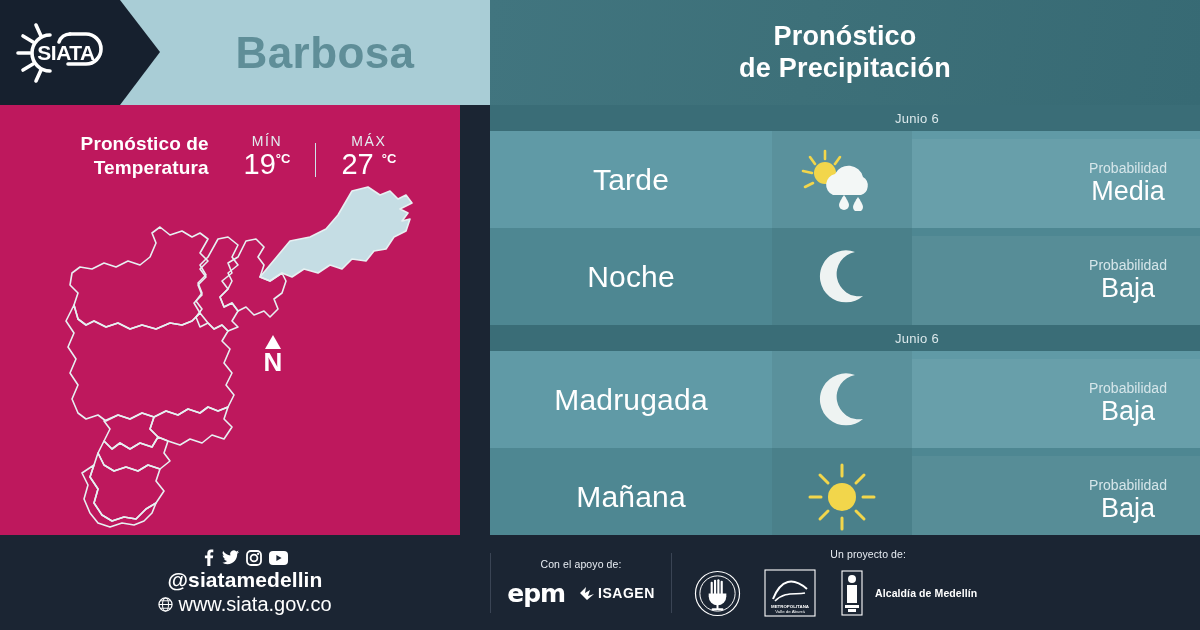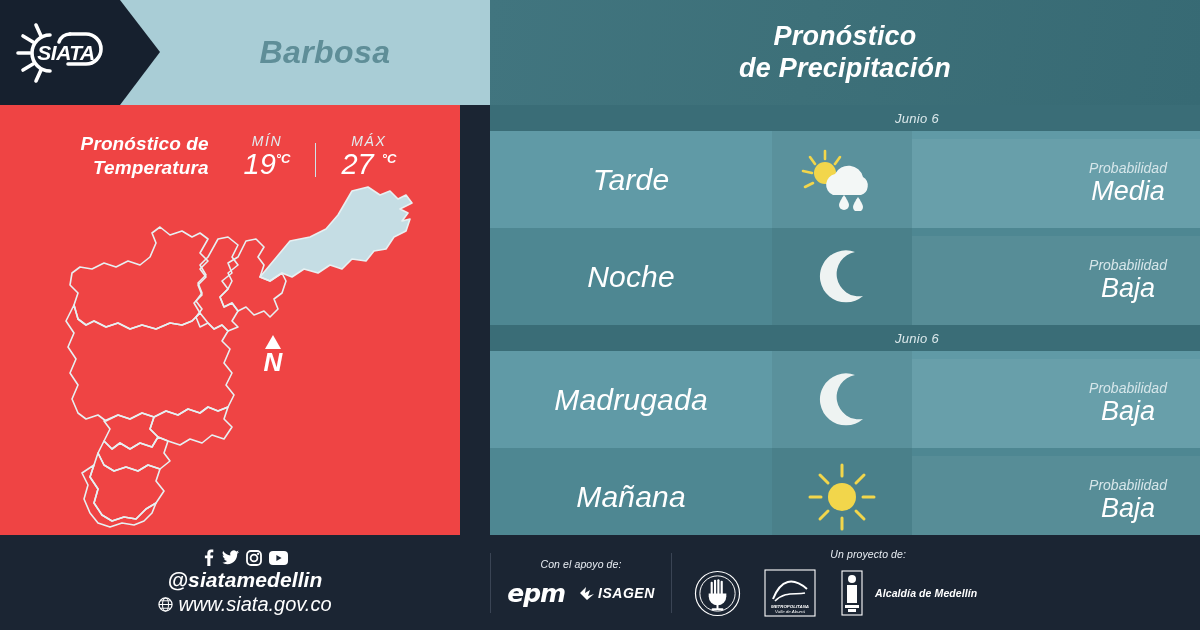--- a/index.html
+++ b/index.html
@@ -1,55 +1,55 @@
 <!DOCTYPE html>
 <html><head>
 <meta charset="utf-8">
 <style>
   * { margin:0; padding:0; box-sizing:border-box; }
   html,body { width:1200px; height:630px; overflow:hidden; }
   body {
     font-family:"Liberation Sans", sans-serif;
     background:#1b2533;
   }
-  #root { position:relative; width:1200px; height:630px;font-style:italic; }
+  #root { position:relative; width:1200px; height:630px; }
 
   
   .hdr-left {
     position:absolute; left:0; top:0; width:490px; height:105px;
     background:#a9cdd6;
   }
   .logo-badge {
     position:absolute; left:0; top:0; width:160px; height:105px;
     background:#16202e;
     clip-path:polygon(0 0, 120px 0, 160px 52px, 120px 105px, 0 105px);
     display:flex; align-items:center; justify-content:flex-start;
     padding-left:12px;
   }
   .siata-logo { width:112px; height:68px; display:block; }
   .city-name {
     position:absolute; left:160px; top:0; width:330px; height:105px;
     display:flex; align-items:center; justify-content:center;
-    font-size:32px; font-weight:bold; color:#5f8e98;
+    font-size:44px; font-weight:bold; color:#5f8e98;
     letter-spacing:.4px;
   }
   .hdr-right {
     position:absolute; left:490px; top:0; width:710px; height:105px;
     background:linear-gradient(100deg,#41757f 0%,#3d7079 45%,#376a74 100%);
     display:flex; flex-direction:column; align-items:center;
     justify-content:center; color:#fff;
   }
   .hdr-right .l1,.hdr-right .l2 {
     font-size:27px; font-weight:bold; line-height:1.18; letter-spacing:.2px;
   }
 
   
   .map-panel {
     position:absolute; left:0; top:105px; width:460px; height:430px;
-    background:#ef4444;
+    background:#be185d;
   }
   .temp-head {
     position:absolute; left:0; top:18px; width:490px; height:66px;
     display:flex; align-items:center; justify-content:center; gap:22px;
   }
   .temp-title {
     color:#fff; font-size:19px; font-weight:bold; line-height:1.25;
     text-align:right; letter-spacing:.1px;
   }
   .temp-vals { display:flex; align-items:flex-start; gap:12px; }

